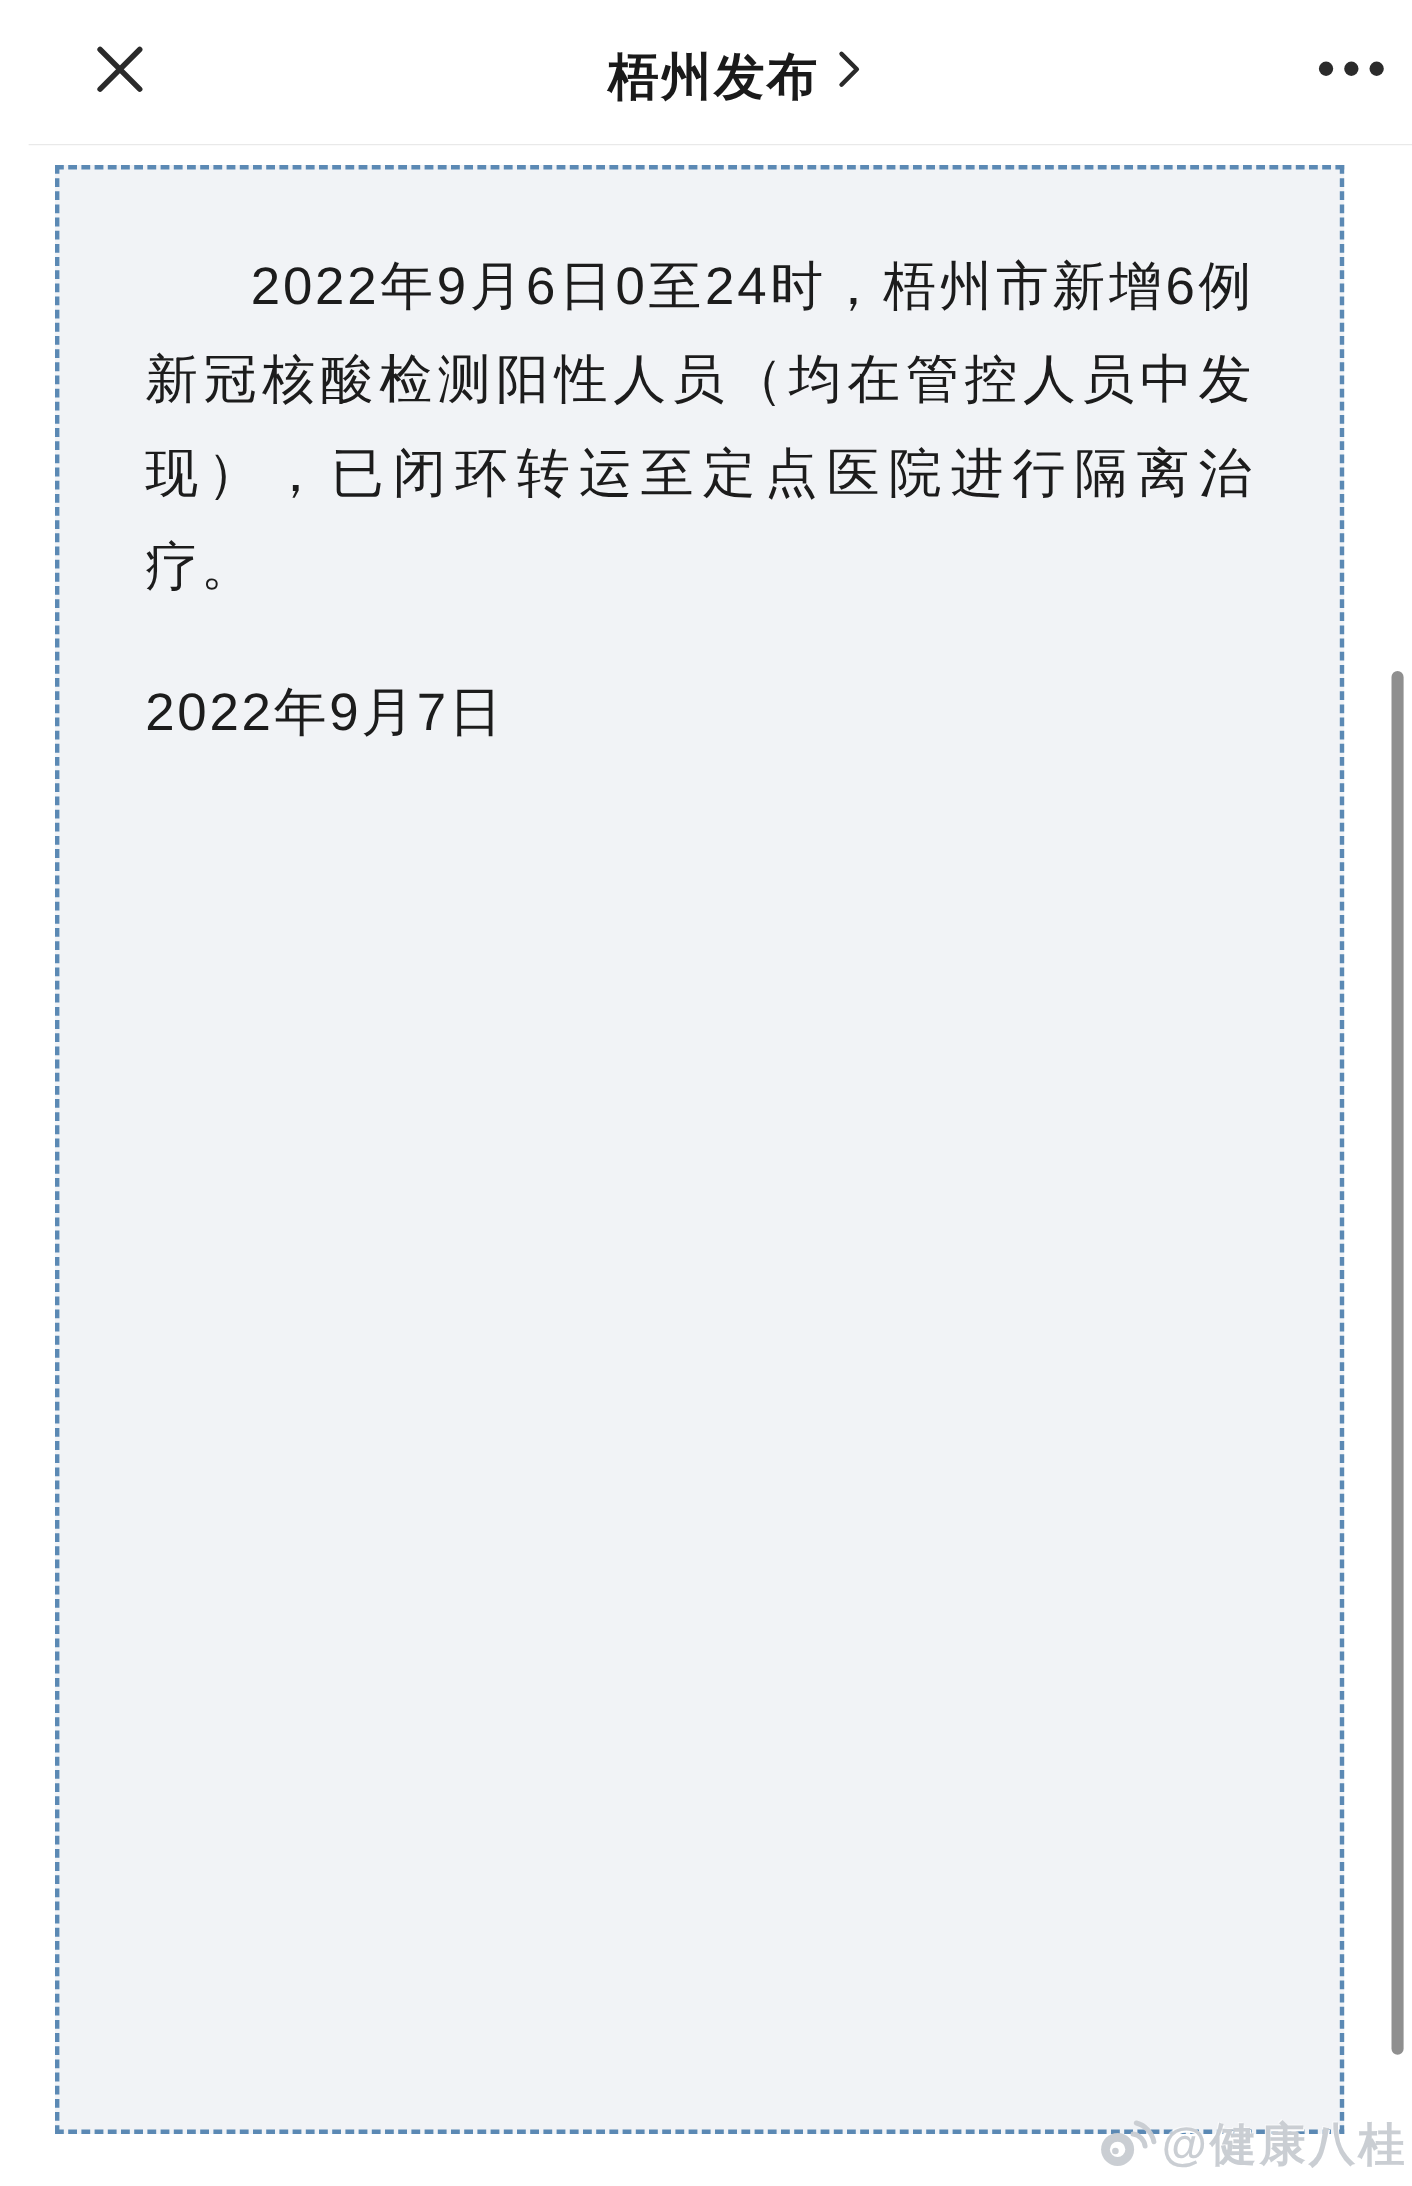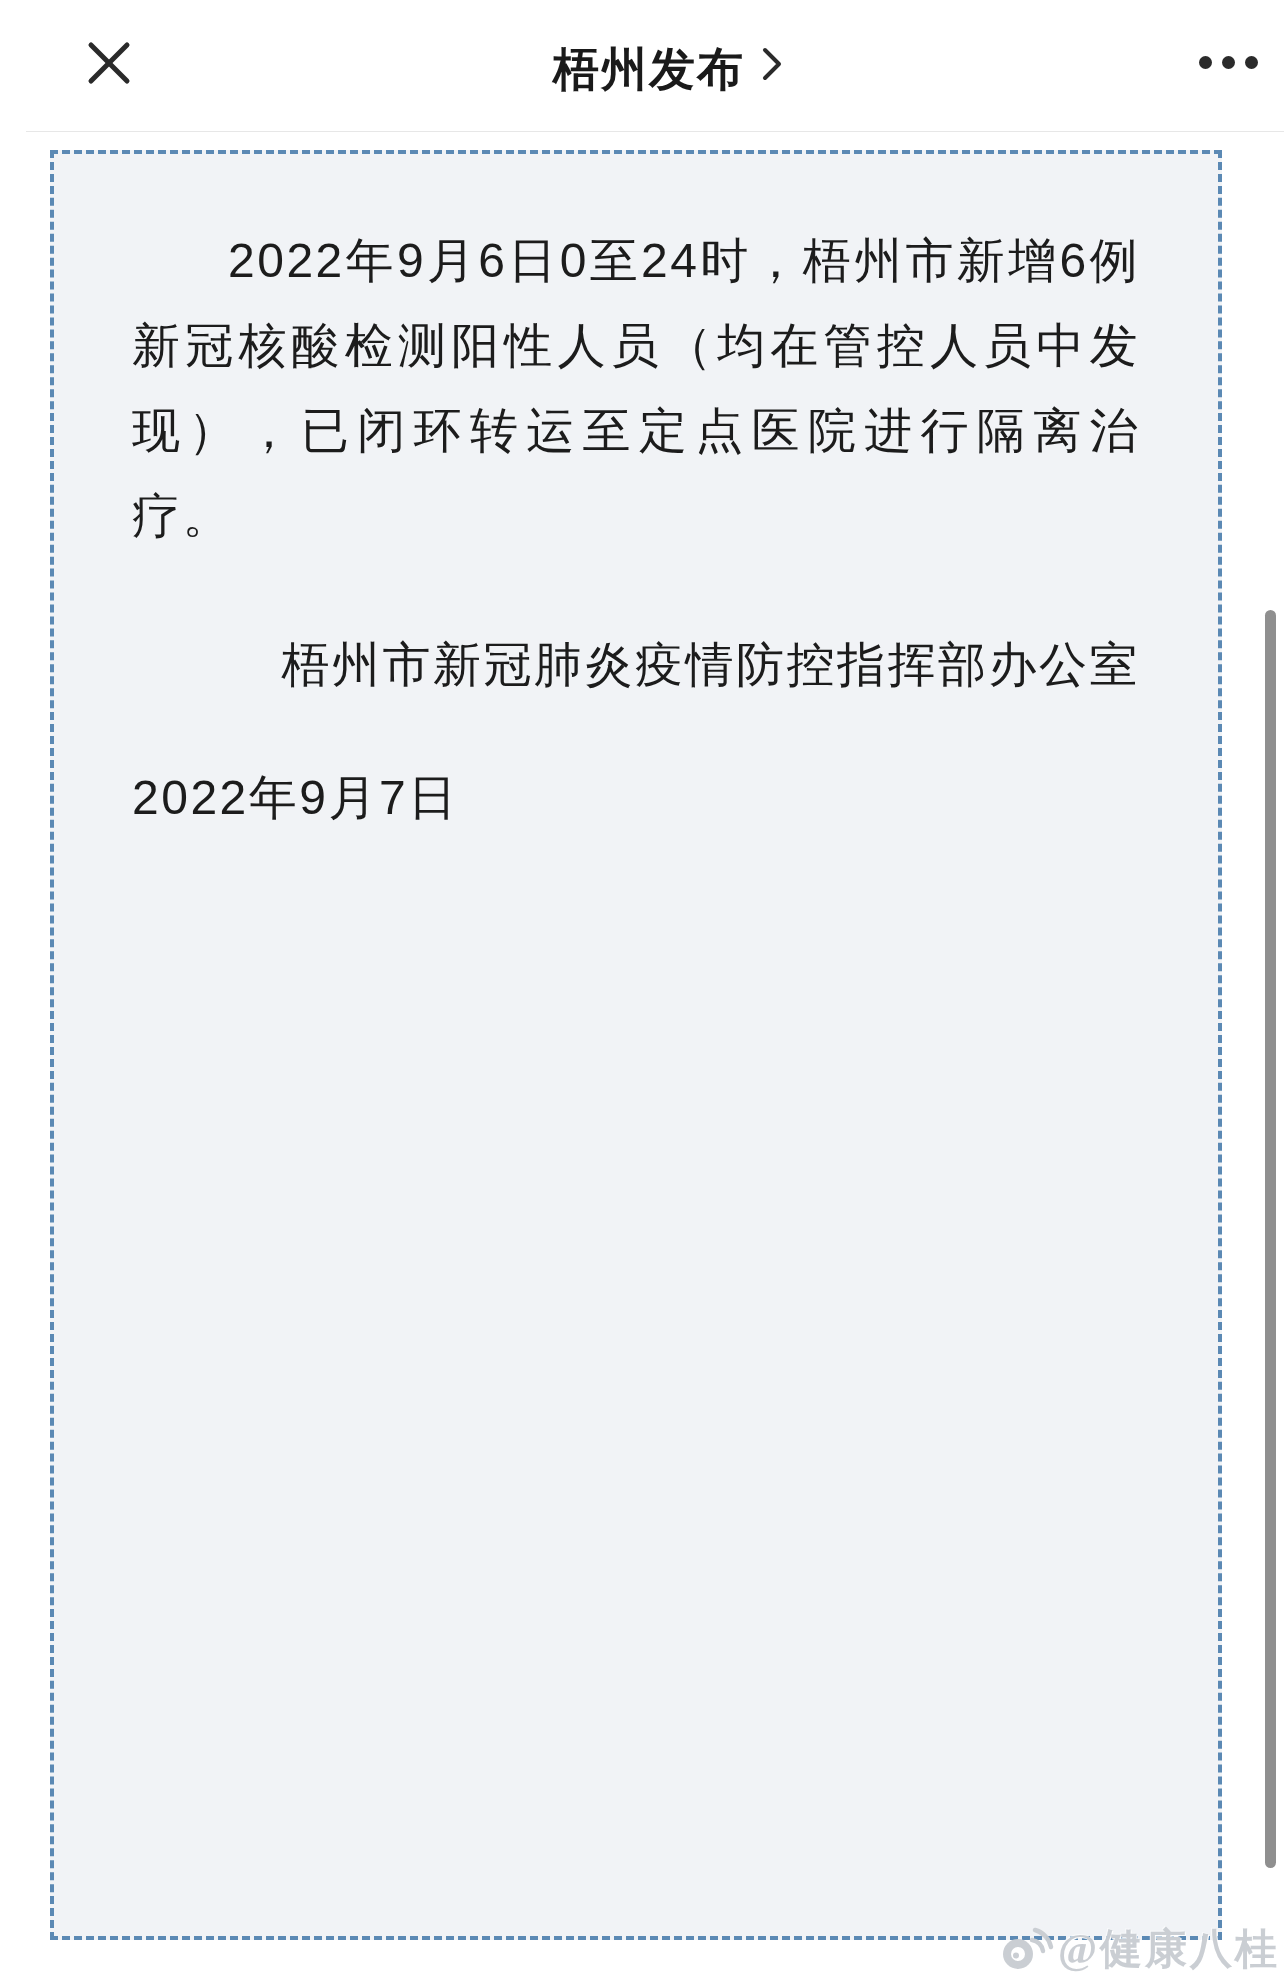--- a/index.html
+++ b/index.html
@@ -115,21 +115,20 @@
     gap: 4px;
     pointer-events: none;
   }
   .watermark .wm-text {
     font-size: 42px;
     font-weight: bold;
     letter-spacing: 3px;
     color: rgba(199, 203, 209, 0.95);
     text-shadow: 1px 1px 0 #ffffff, -1px -1px 0 rgba(255,255,255,0.6);
     line-height: 1;
-    font-family: Liberation Serif, serif;
   }
 </style>
 </head>
 <body>
 
 <div class="page">
 
   <div class="header">
     <div class="close-btn">
       <span>
@@ -151,21 +150,20 @@
 
     <div class="more-btn">
       <i></i>
       <i></i>
       <i></i>
     </div>
   </div>
 
   <div class="notice-box">
     <p>2022年9月6日0至24时，梧州市新增6例新冠核酸检测阳性人员（均在管控人员中发现），已闭环转运至定点医院进行隔离治疗。</p>
-    <p class="signature">梧州市新冠肺炎疫情防控指挥部办公室</p>
     <p class="date-line">2022年9月7日</p>
   </div>
 
   <div class="scrollbar-thumb"></div>
 
   <div class="watermark">
     <span>
       <svg width="58" height="58" viewBox="0 0 58 58">
         <circle cx="22" cy="36" r="15" fill="rgba(199,203,209,0.95)"></circle>
         <circle cx="22" cy="36" r="7" fill="#ffffff"></circle>

